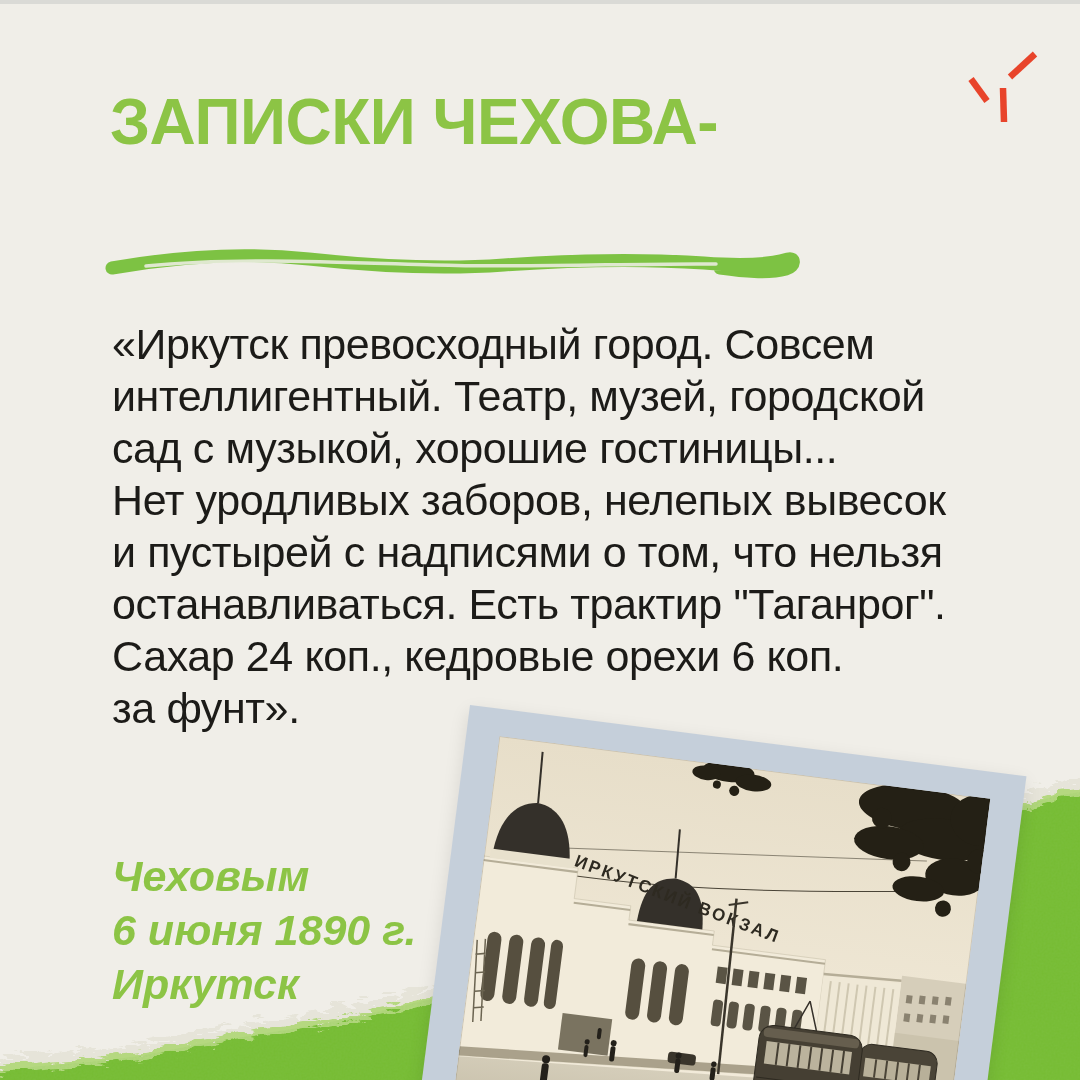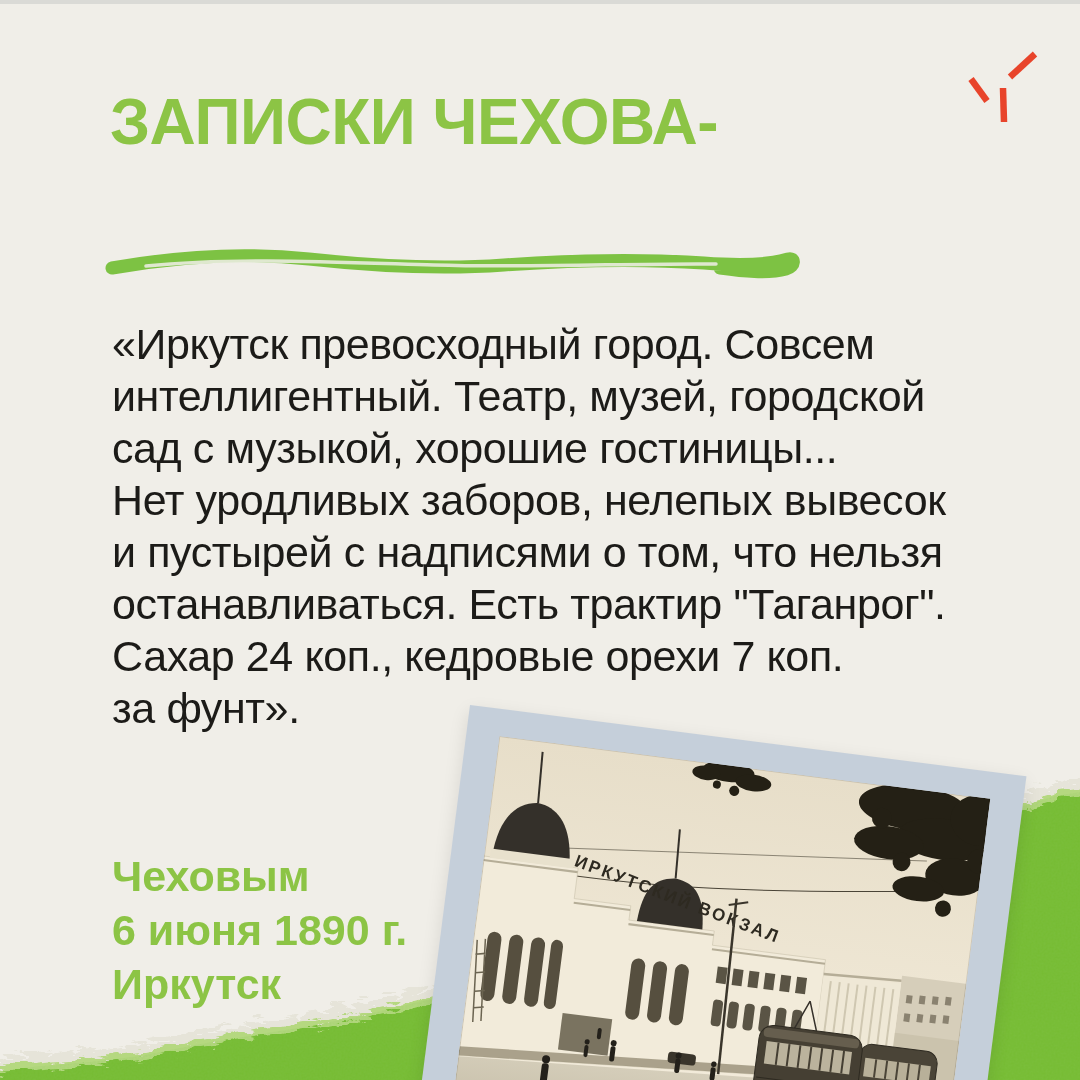--- a/index.html
+++ b/index.html
@@ -22,20 +22,21 @@
     position:absolute;left:112px;top:314px;width:885px;
     color:var(--text,#1C1B18);
     font-size:43px;line-height:52px;letter-spacing:-0.4px;
     white-space:pre-line;
   }
   .caption{
     position:absolute;left:112px;top:845px;width:360px;
     color:var(--green,#8CC445);
     font-size:43px;font-weight:bold;line-height:54px;
     white-space:pre-line;
+    font-style:italic;
   }
   .torn{position:absolute;left:0;top:755px;width:1080px;height:325px;}
   .photo-frame{
     position:absolute;left:470px;top:701px;width:561px;height:430px;
     background:var(--frame,#C5CFDA);
     transform:rotate(7.3deg);transform-origin:0 0;
     box-shadow:0 6px 18px rgba(0,0,0,0.10);
   }
   .photo-inner{position:absolute;left:33px;right:33px;top:27px;bottom:0;overflow:hidden;}
   .photo-inner svg{display:block;width:100%;height:100%;}
@@ -60,21 +61,21 @@
              C691,15 692,24 682,27 C664,32 638,29 616,26" fill="none" style="stroke:var(--brush-green,#7DC243)" stroke-width="13" stroke-linecap="round"></path>
     <path d="M42,24 C130,15 230,20 330,23 C430,26 530,21 612,22" fill="none" style="stroke:var(--background,#F0EEE8)" stroke-width="3.5" stroke-linecap="round" opacity="0.85"></path>
   </svg>
 
   <div class="quote">«Иркутск превосходный город. Совсем
 интеллигентный. Театр, музей, городской
 сад с музыкой, хорошие гостиницы...
 Нет уродливых заборов, нелепых вывесок
 и пустырей с надписями о том, что нельзя
 останавливаться. Есть трактир "Таганрог".
-Сахар 24 коп., кедровые орехи 7 коп.
+Сахар 24 коп., кедровые орехи 6 коп.
 за фунт».</div>
 
   <div class="caption">Чеховым
 6 июня 1890 г.
 Иркутск</div>
 
   <svg class="torn" viewBox="0 0 1080 325" aria-hidden="true">
     <defs>
       <filter id="rough" x="-10%" y="-40%" width="120%" height="180%">
         <feTurbulence type="turbulence" baseFrequency="0.028 0.11" numOctaves="3" seed="8" result="n"></feTurbulence>

